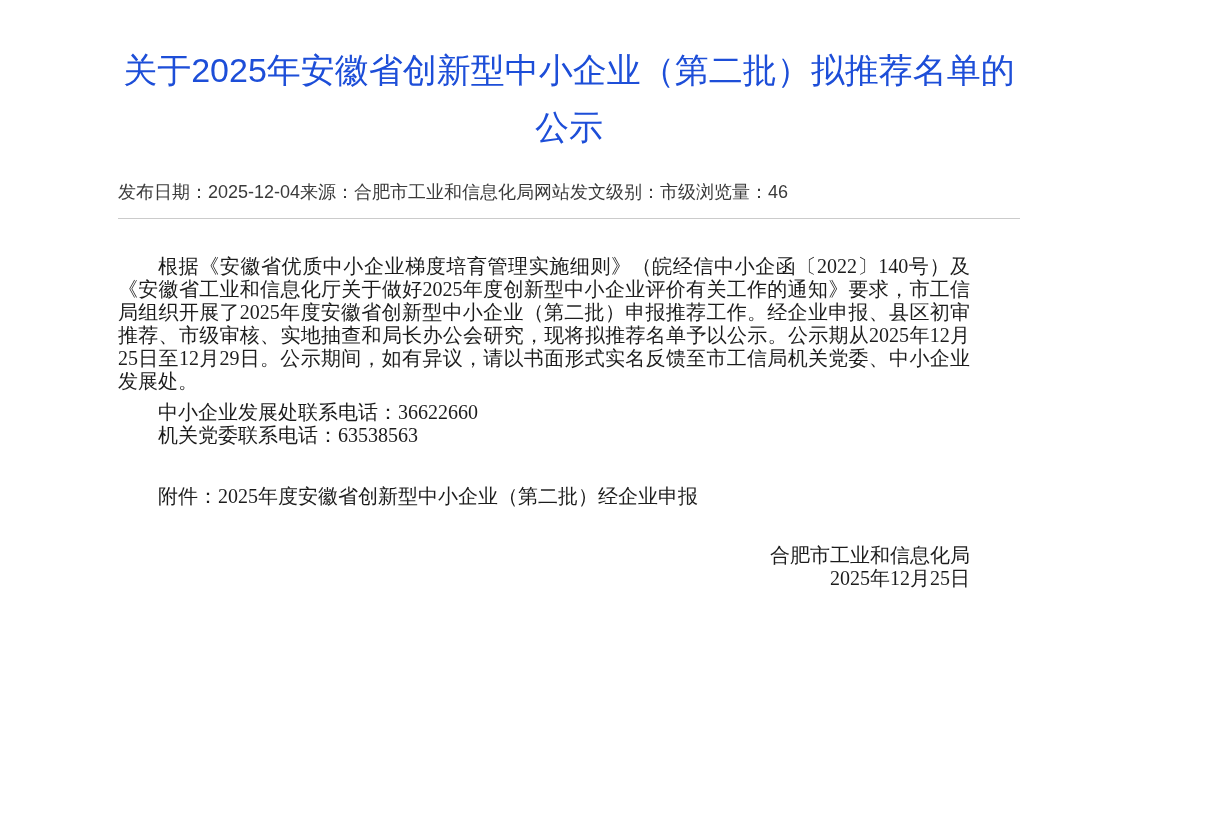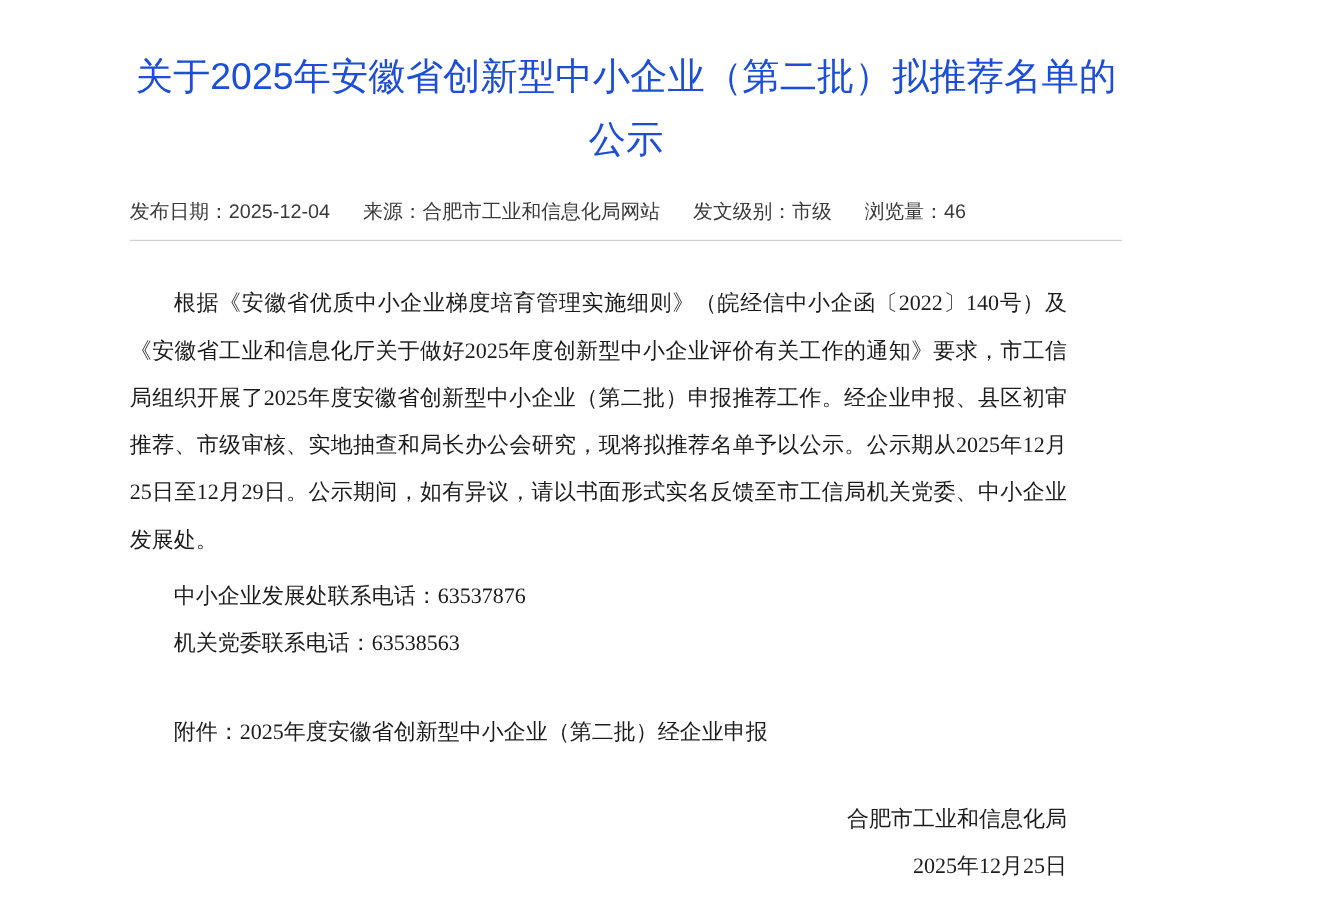--- a/index.html
+++ b/index.html
@@ -22,40 +22,39 @@
     font-family: "Liberation Sans", sans-serif;
     font-weight: 400;
     font-size: 34px;
     line-height: 57px;
     text-align: center;
     color: #1d4ed8;
   }
   .meta-row {
     margin-top: 26px;
     display: flex;
-    gap: 30px;
     font-size: 18px;
     line-height: 20px;
     color: #3a3a3a;
     white-space: nowrap;
   }
   .meta-item { display: inline-flex; }
   .divider {
     margin-top: 16px;
     height: 0;
     border: none;
     border-top: 1px solid #cbcbcb;
     width: 902px;
   }
   .article {
     width: 852px;
     margin-top: 36px;
     font-family: "Liberation Serif", serif;
     font-size: 20px;
-    line-height: 43px;
+    line-height: 23px;
     color: #1c1c1c;
   }
   .para-main {
     margin: 0;
     text-indent: 2em;
     text-align: justify;
   }
   .contact {
     margin: 8px 0 0 0;
     text-indent: 2em;
@@ -96,21 +95,21 @@
         <span>46</span>
     </span>
   </div>
 
   <hr class="divider">
 
   <div class="article">
 
     <p class="para-main">根据《安徽省优质中小企业梯度培育管理实施细则》（皖经信中小企函〔2022〕140号）及《安徽省工业和信息化厅关于做好2025年度创新型中小企业评价有关工作的通知》要求，市工信局组织开展了2025年度安徽省创新型中小企业（第二批）申报推荐工作。经企业申报、县区初审推荐、市级审核、实地抽查和局长办公会研究，现将拟推荐名单予以公示。公示期从2025年12月25日至12月29日。公示期间，如有异议，请以书面形式实名反馈至市工信局机关党委、中小企业发展处。</p>
 
-    <p class="contact">中小企业发展处联系电话：63537876</p>
+    <p class="contact">中小企业发展处联系电话：36622660</p>
 
     <p class="contact">机关党委联系电话：63538563</p>
 
     <p class="attachment-line">附件：2025年度安徽省创新型中小企业（第二批）经企业申报</p>
 
     <div class="signature">
       <p>合肥市工业和信息化局</p>
       <p>2025年12月25日</p>
     </div>
 

